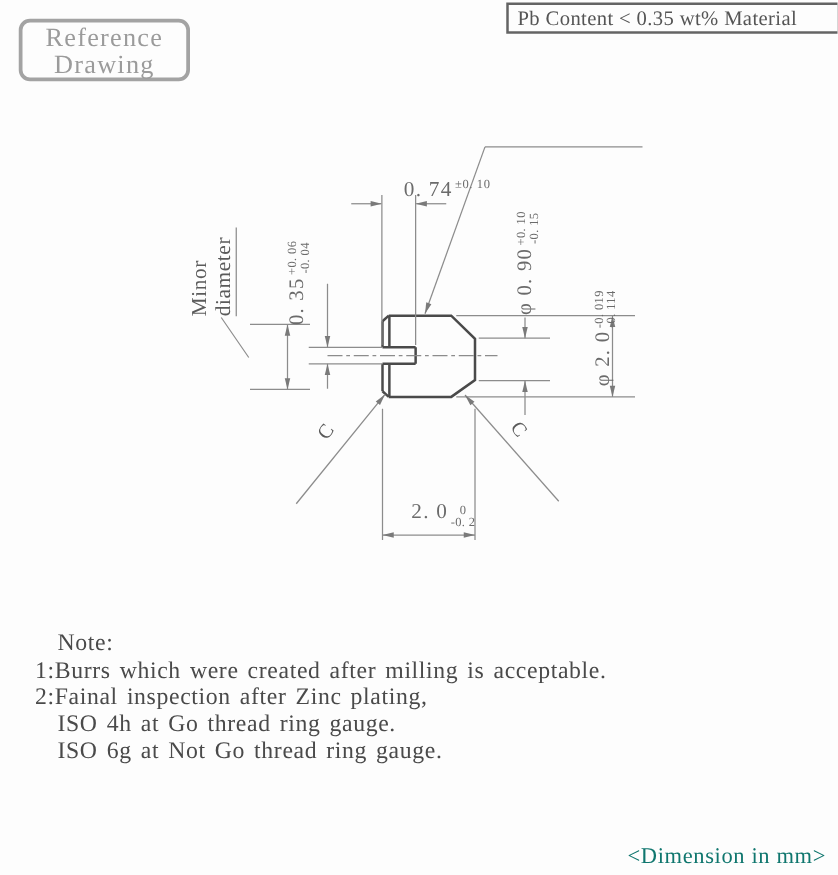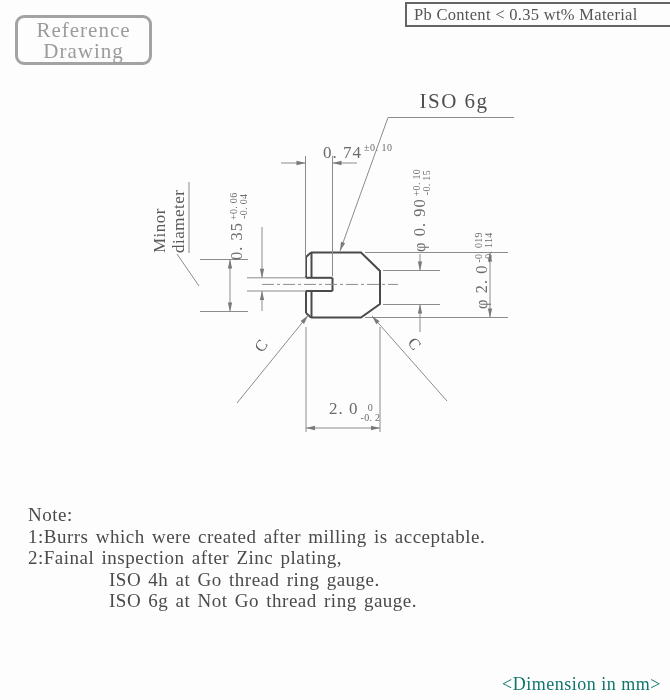--- a/index.html
+++ b/index.html
@@ -39,23 +39,23 @@
   .d090{left:410px;top:252px;}
   .d20dia{left:472px;top:309px;}
   .d20len{left:329px;top:399px;text-align:center;}
 
   .cmark{font-size:16px;color:#5a5a5a;}
   .cleft{left:256px;top:337px;transform:rotate(-55deg);}
   .cright{left:409px;top:335px;transform:rotate(52deg);}
 
   
   .notes{left:0;top:504px;font-size:19px;line-height:21.5px;letter-spacing:0.5px;word-spacing:2px;color:#4a4a4a;}
-  .notes .t{margin-left:28px;}
+  .notes .t{margin-left:46px;}
   .notes .i{margin-left:28px;}
-  .notes .s{margin-left:109px;}
+  .notes .s{margin-left:46px;}
 
   .footer{left:502px;top:674px;font-size:18px;letter-spacing:0.5px;color:#0f766e;}
 </style>
 </head>
 <body>
 
 <div id="page">
 
   <svg class="lines" viewBox="0 0 670 700" xmlns="http://www.w3.org/2000/svg">
 
@@ -132,21 +132,20 @@
   </svg>
 
   <div class="abs stamp">
     <div>Reference</div>
     <div>Drawing</div>
   </div>
 
   <div class="abs material">Pb Content &lt; 0.35 wt% Material</div>
 
   <div class="abs callout">
-    <div class="c2">ISO 6g</div>
   </div>
 
   <div class="abs vtext minor-label">
     <div>Minor</div>
     <div>diameter</div>
   </div>
 
   <div class="abs dim d074">
     <span class="val">0. 74</span><span class="tol-sup">±0. 10</span>
   </div>

